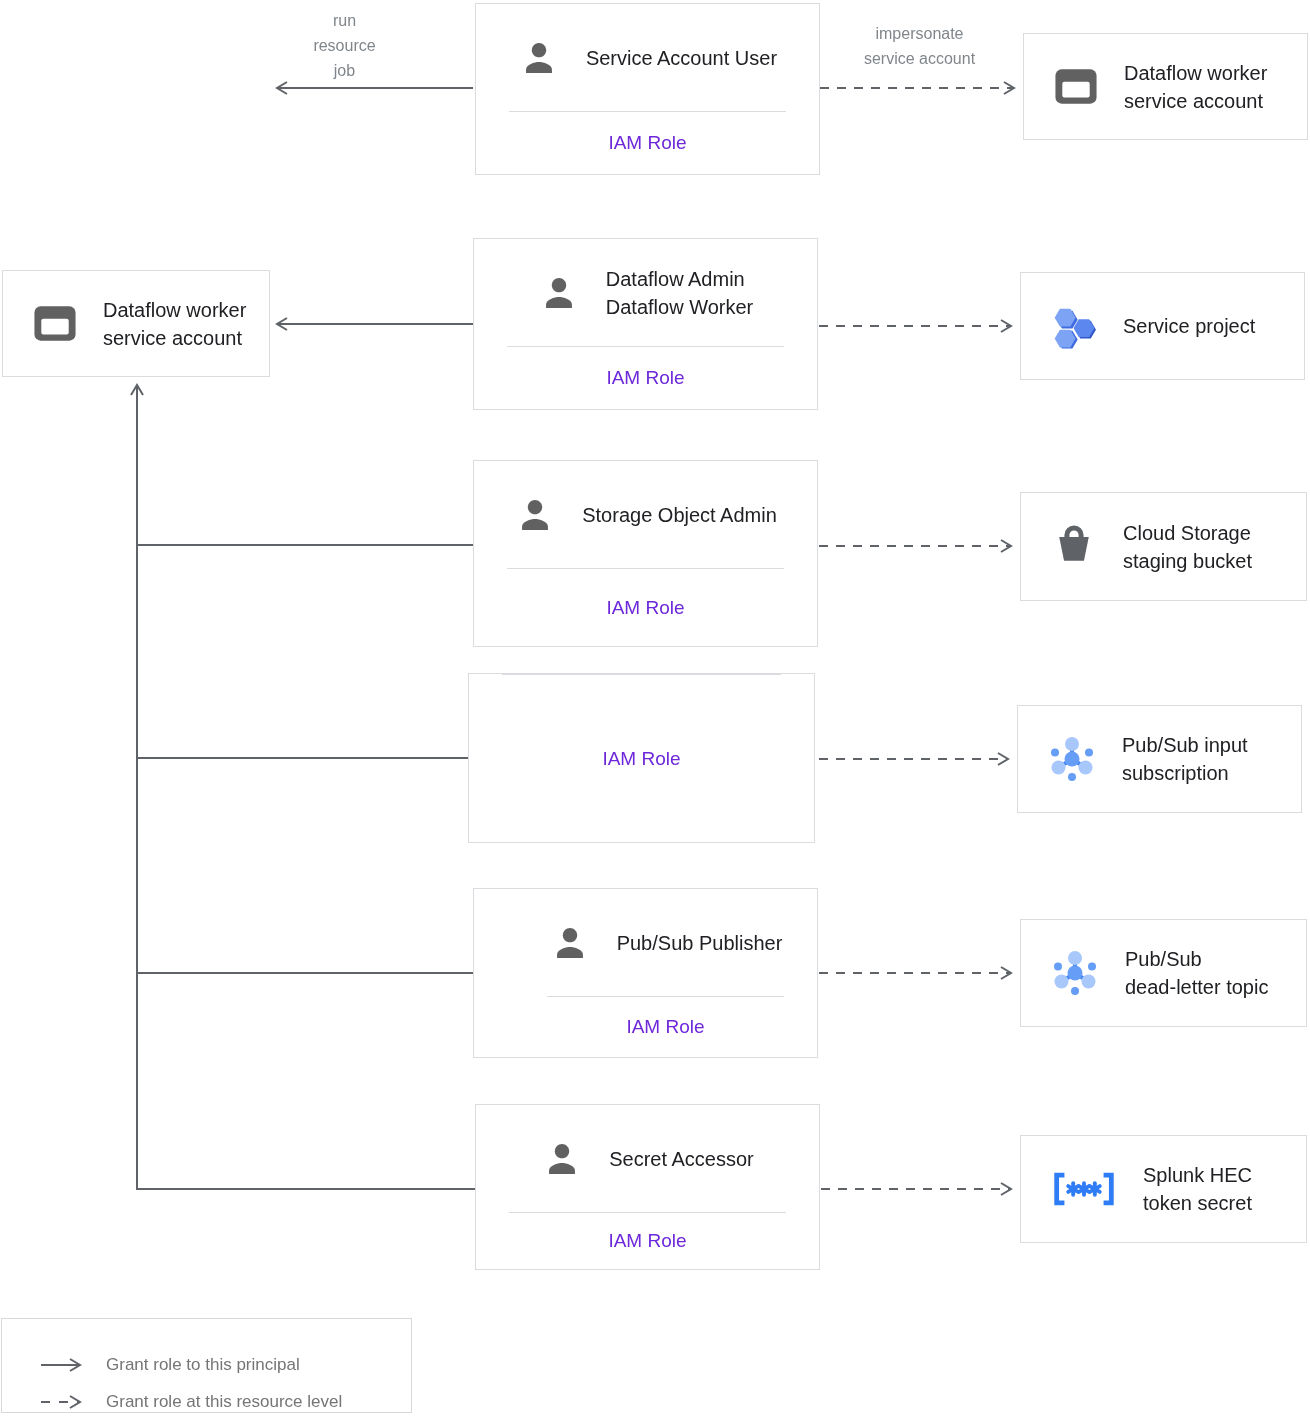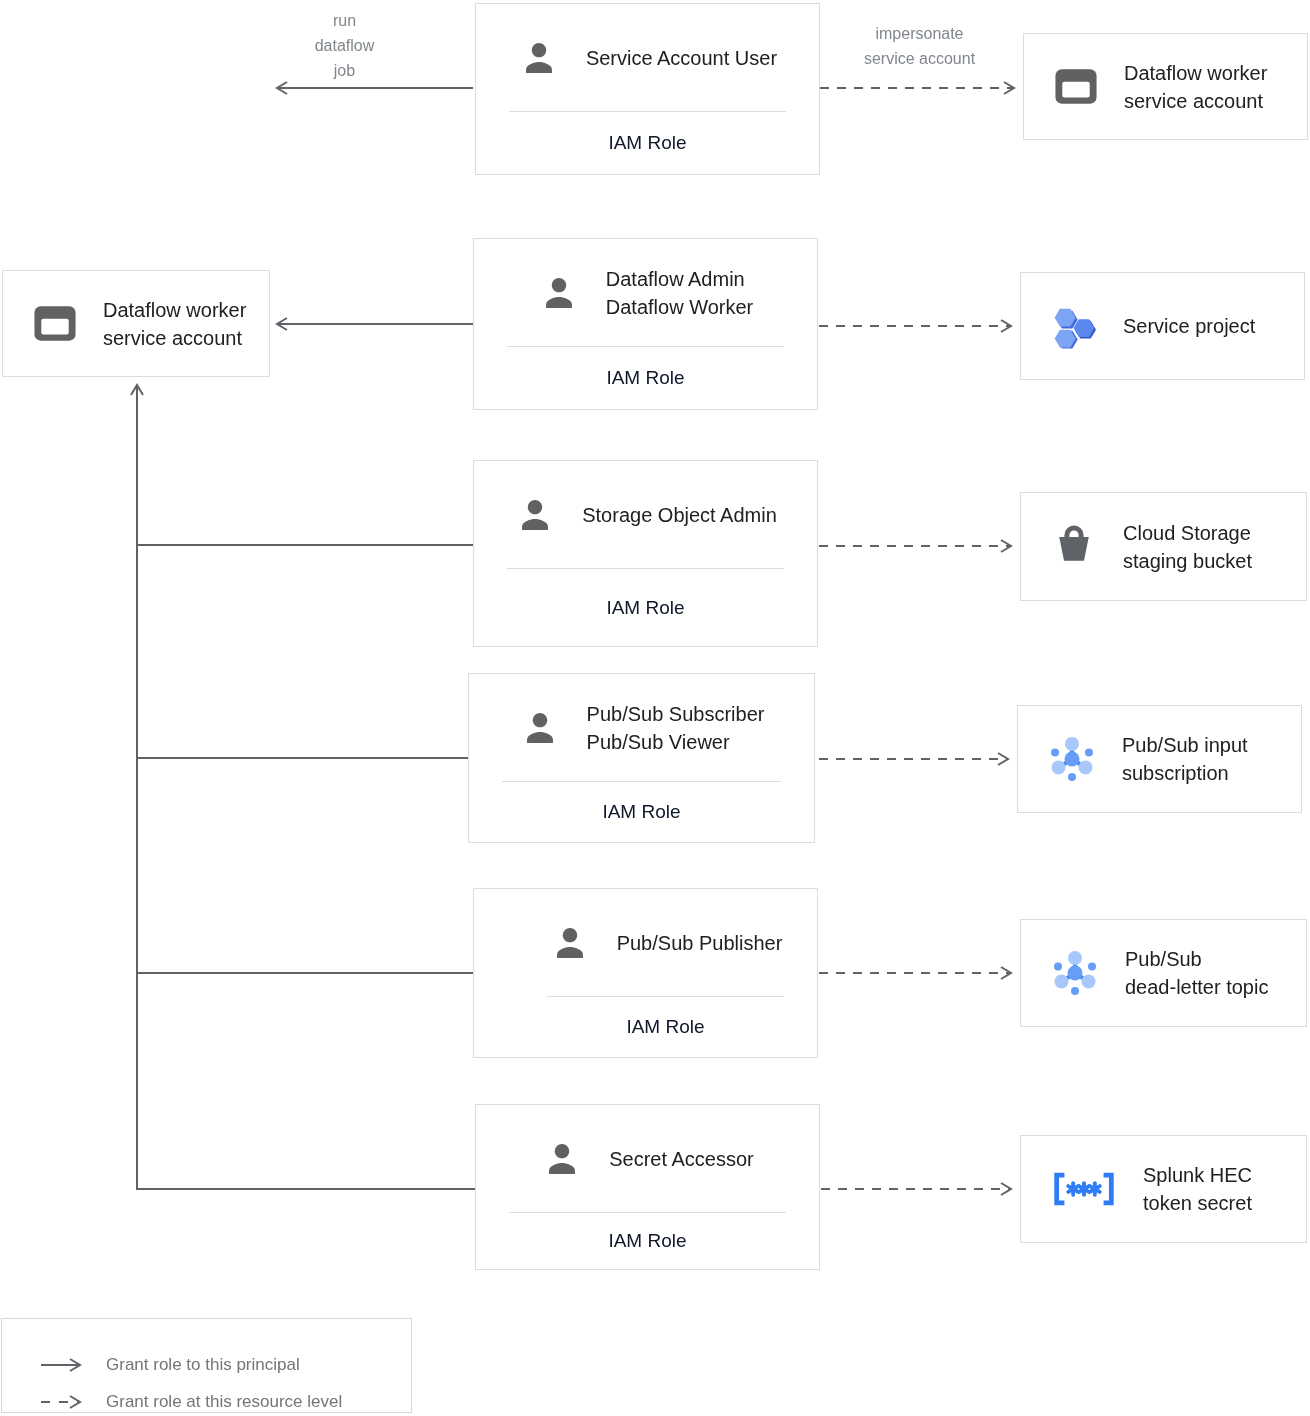--- a/index.html
+++ b/index.html
@@ -14,21 +14,21 @@
   }
   
   .res-box{display:flex;align-items:center;padding-left:30px;gap:26px;}
   .res-label{font-size:20px;line-height:28px;color:#202124;white-space:pre-line;}
   
   .iam-box{display:flex;flex-direction:column;}
   .iam-top{height:107px;display:flex;align-items:center;justify-content:center;gap:26px;}
   .iam-title{font-size:20px;line-height:28px;color:#202124;white-space:pre-line;}
   .iam-divider{height:1px;background:#dadce0;margin:0 33px;}
   .iam-bottom{flex:1;display:flex;align-items:center;justify-content:center;
-    font-size:19px;color:#0f172a;}
+    font-size:19px;color:#6d28d9;}
   .edge-label{
     position:absolute;font-size:16px;line-height:25px;color:#80868b;
     text-align:center;white-space:pre-line;
   }
   .icon{flex:0 0 auto;display:block;}
   
   .legend{
     position:absolute;left:1px;top:1318px;width:411px;height:95px;
     border:1px solid #d6d9dc;box-sizing:border-box;
     display:flex;flex-direction:column;justify-content:flex-end;
@@ -65,21 +65,21 @@
       <line x1="820" y1="88" x2="1014" y2="88" marker-end="url(#ah)"></line>
       <line x1="819" y1="326" x2="1011" y2="326" marker-end="url(#ah)"></line>
       <line x1="819" y1="546" x2="1011" y2="546" marker-end="url(#ah)"></line>
       <line x1="819" y1="759" x2="1008" y2="759" marker-end="url(#ah)"></line>
       <line x1="819" y1="973" x2="1011" y2="973" marker-end="url(#ah)"></line>
       <line x1="821" y1="1189" x2="1011" y2="1189" marker-end="url(#ah)"></line>
     </g>
   </svg>
 
   <div class="edge-label" style="left:282px;top:8px;width:125px;">run
-dataflow
+resource
 job</div>
   <div class="edge-label" style="left:832px;top:21px;width:175px;">impersonate
 service account</div>
 
 
   <div class="box iam-box" style="left:475px;top:3px;width:345px;height:172px;">
     <div class="iam-top">
       <svg class="icon" width="42" height="42" viewBox="0 0 24 24">
         <path fill="#616161" d="M12 11.6c2.3 0 4.1-1.9 4.1-4.1S14.3 3.4 12 3.4 7.9 5.2 7.9 7.5s1.8 4.1 4.1 4.1z"></path>
         <path fill="#616161" d="M4.6 18.6c0-2.8 4.9-4.3 7.4-4.3s7.4 1.5 7.4 4.3v2H4.6v-2z"></path>
@@ -148,28 +148,20 @@
   <div class="box res-box" style="left:1020px;top:492px;width:287px;height:109px;">
     <svg class="icon" width="46" height="46" viewBox="0 0 24 24">
       <path d="M8.3,7 v-1.2 a3.7,3.7 0 0 1 7.4,0 V7" fill="none" stroke="#5f6368" stroke-width="2.6"></path>
       <polygon points="4.3,6.8 19.7,6.8 17.2,19.2 6.8,19.2" fill="#5f6368"></polygon>
     </svg>
     <div class="res-label">Cloud Storage
 staging bucket</div>
   </div>
 
   <div class="box iam-box" style="left:468px;top:673px;width:347px;height:170px;">
-    <div class="iam-top">
-      <svg class="icon" width="42" height="42" viewBox="0 0 24 24">
-        <path fill="#616161" d="M12 11.6c2.3 0 4.1-1.9 4.1-4.1S14.3 3.4 12 3.4 7.9 5.2 7.9 7.5s1.8 4.1 4.1 4.1z"></path>
-        <path fill="#616161" d="M4.6 18.6c0-2.8 4.9-4.3 7.4-4.3s7.4 1.5 7.4 4.3v2H4.6v-2z"></path>
-      </svg>
-      <div class="iam-title">Pub/Sub Subscriber
-Pub/Sub Viewer</div>
-    </div>
     <div class="iam-divider"></div>
     <div class="iam-bottom">IAM Role</div>
   </div>
 
   <div class="box res-box" style="left:1017px;top:705px;width:285px;height:108px;">
     <svg class="icon" width="48" height="48" viewBox="-24 -24 48 48">
       <g stroke="#4285f4" stroke-width="4">
         <line x1="0" y1="0" x2="0" y2="-14"></line>
         <line x1="0" y1="0" x2="-12.5" y2="8"></line>
         <line x1="0" y1="0" x2="12.5" y2="8"></line>

